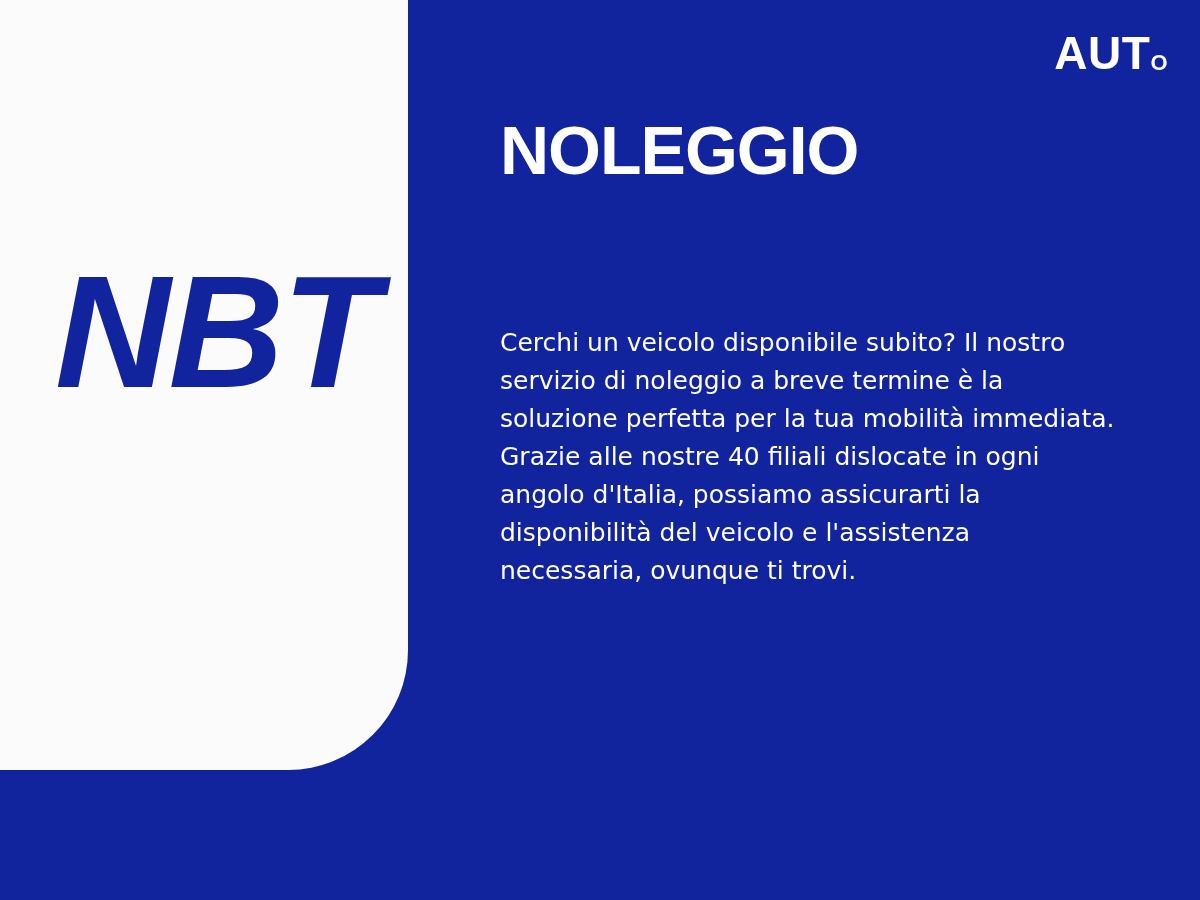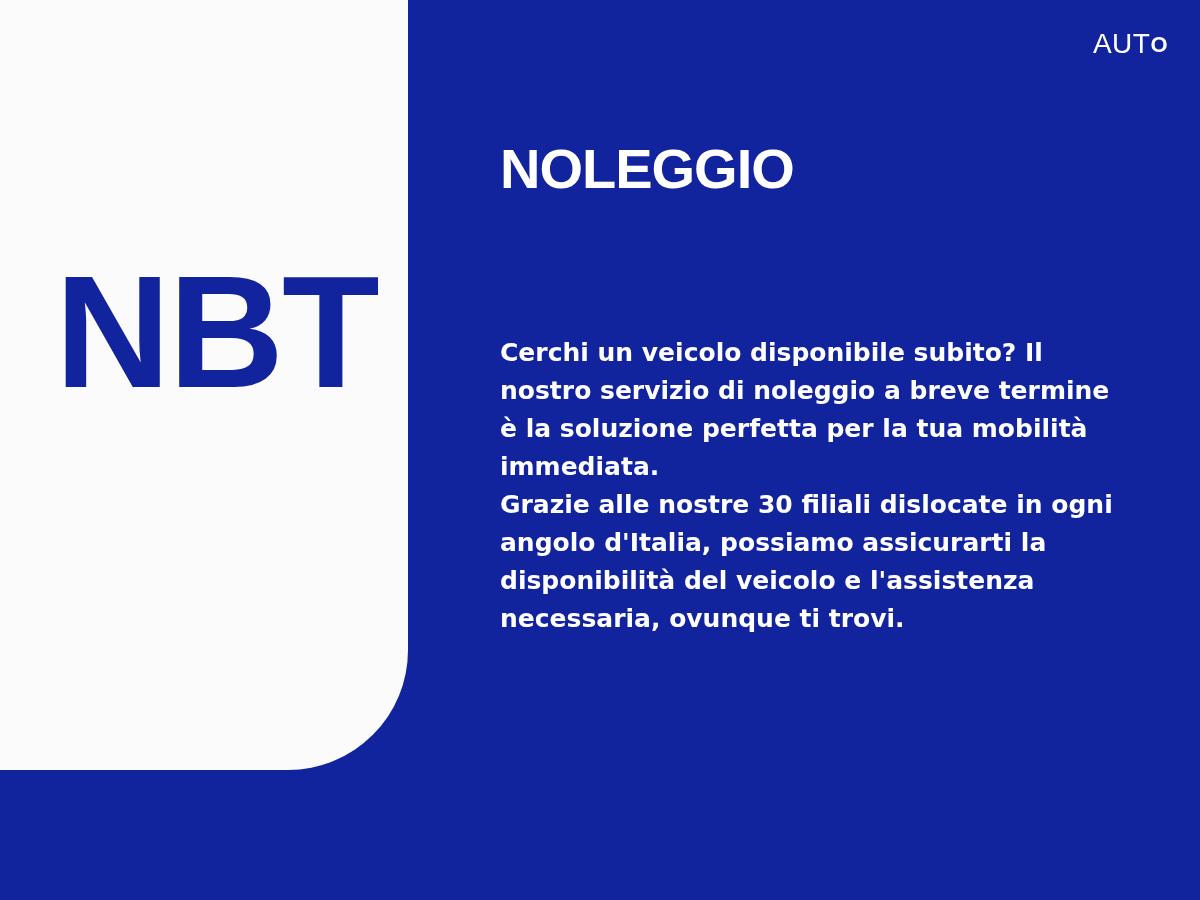--- a/index.html
+++ b/index.html
@@ -34,40 +34,41 @@
     position: absolute;
     left: 55px;
     top: 252px;
     width: 300px;
     font-family: "Liberation Sans", sans-serif;
     font-weight: 700;
     font-size: 160px;
     line-height: 160px;
     letter-spacing: -2px;
     color: #12239e;
+    font-style: italic;
   }
   
   .brand {
     position: absolute;
     right: 32px;
     top: 30px;
     width: 160px;
     height: 90px;
     color: #ffffff;
   }
   .brand-row {
     display: flex;
     align-items: flex-end;
     justify-content: flex-end;
     line-height: 1;
   }
   .brand-big {
     font-family: "Liberation Sans", sans-serif;
-    font-weight: 400;
-    font-size: 28px;
+    font-weight: 700;
+    font-size: 46px;
     letter-spacing: 0.5px;
   }
   .brand-small {
     font-family: "Liberation Sans", sans-serif;
     font-weight: 700;
     font-size: 22px;
     letter-spacing: 0.5px;
     padding-bottom: 2px;
   }
   .brand-row2 {
@@ -80,41 +81,41 @@
     width: 40px;
     height: 40px;
     border: 5px solid #ffffff;
     border-radius: 50%;
     box-sizing: border-box;
     margin-right: 3px;
   }
   .headline {
     position: absolute;
     left: 500px;
-    top: 131px;
+    top: 112px;
     width: 660px;
     font-family: "Liberation Sans", sans-serif;
     font-weight: 700;
-    font-size: 56px;
+    font-size: 68px;
     line-height: 76px;
     letter-spacing: -1px;
     color: #ffffff;
     text-transform: uppercase;
   }
   .headline .l2 {
     display: block;
   }
   .body-copy {
     position: absolute;
     left: 500px;
-    top: 334px;
+    top: 324px;
     width: 620px;
     color: #ffffff;
     font-family: "DejaVu Sans", sans-serif;
-    font-weight: 700;
+    font-weight: 400;
     font-size: 25px;
     line-height: 38px;
   }
   .body-copy p {
     margin: 0;
   }
 </style>
 </head>
 <body>
 
@@ -130,16 +131,16 @@
       <span class="brand-small">O</span>
     </div>
   </div>
 
   <div class="headline">
     <span class="l1">NOLEGGIO</span>
   </div>
 
   <div class="body-copy">
     <p>Cerchi un veicolo disponibile subito? Il nostro servizio di noleggio a breve termine è la soluzione perfetta per la tua mobilità immediata.</p>
-    <p>Grazie alle nostre 30 filiali dislocate in ogni angolo d'Italia, possiamo assicurarti la disponibilità del veicolo e l'assistenza necessaria, ovunque ti trovi.</p>
+    <p>Grazie alle nostre 40 filiali dislocate in ogni angolo d'Italia, possiamo assicurarti la disponibilità del veicolo e l'assistenza necessaria, ovunque ti trovi.</p>
   </div>
 
 </div>
 
 </body></html>

